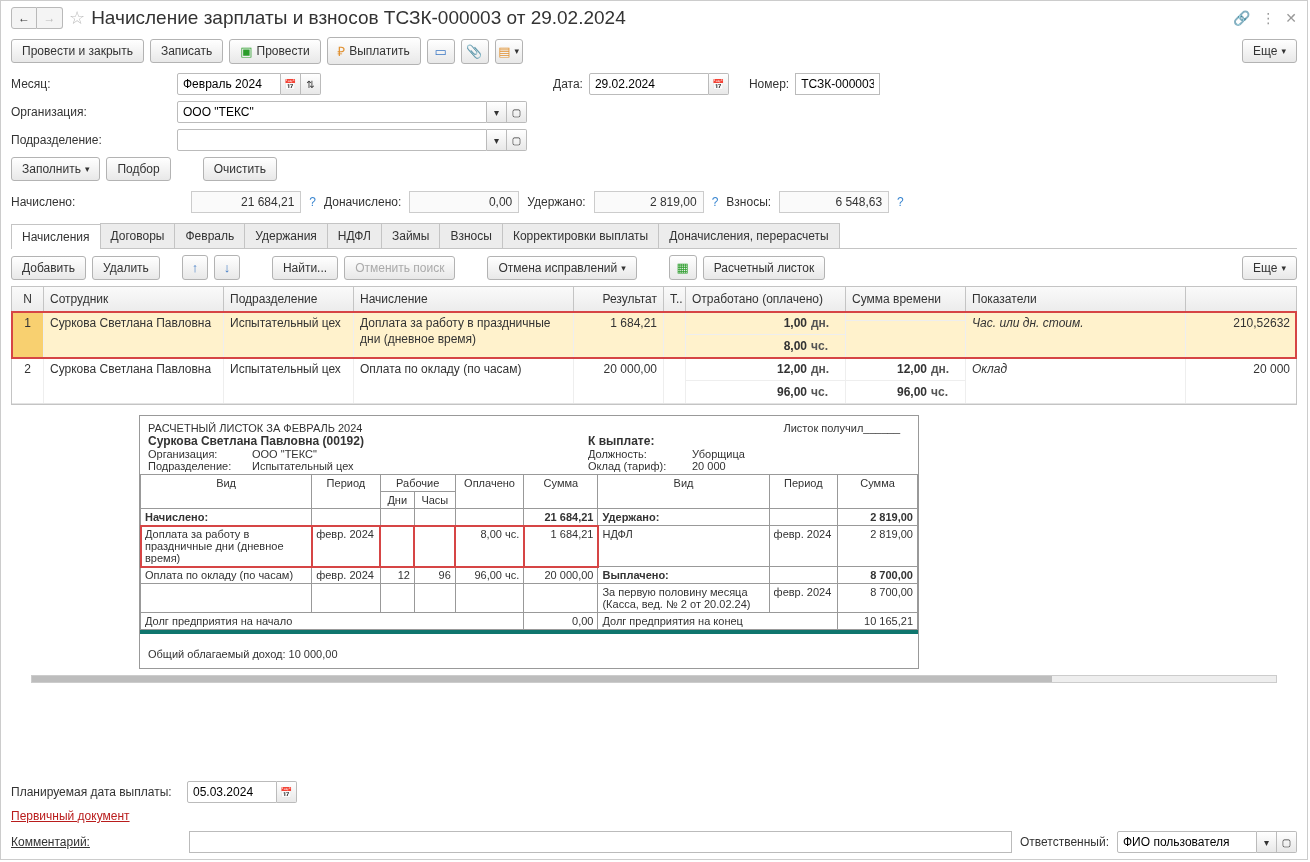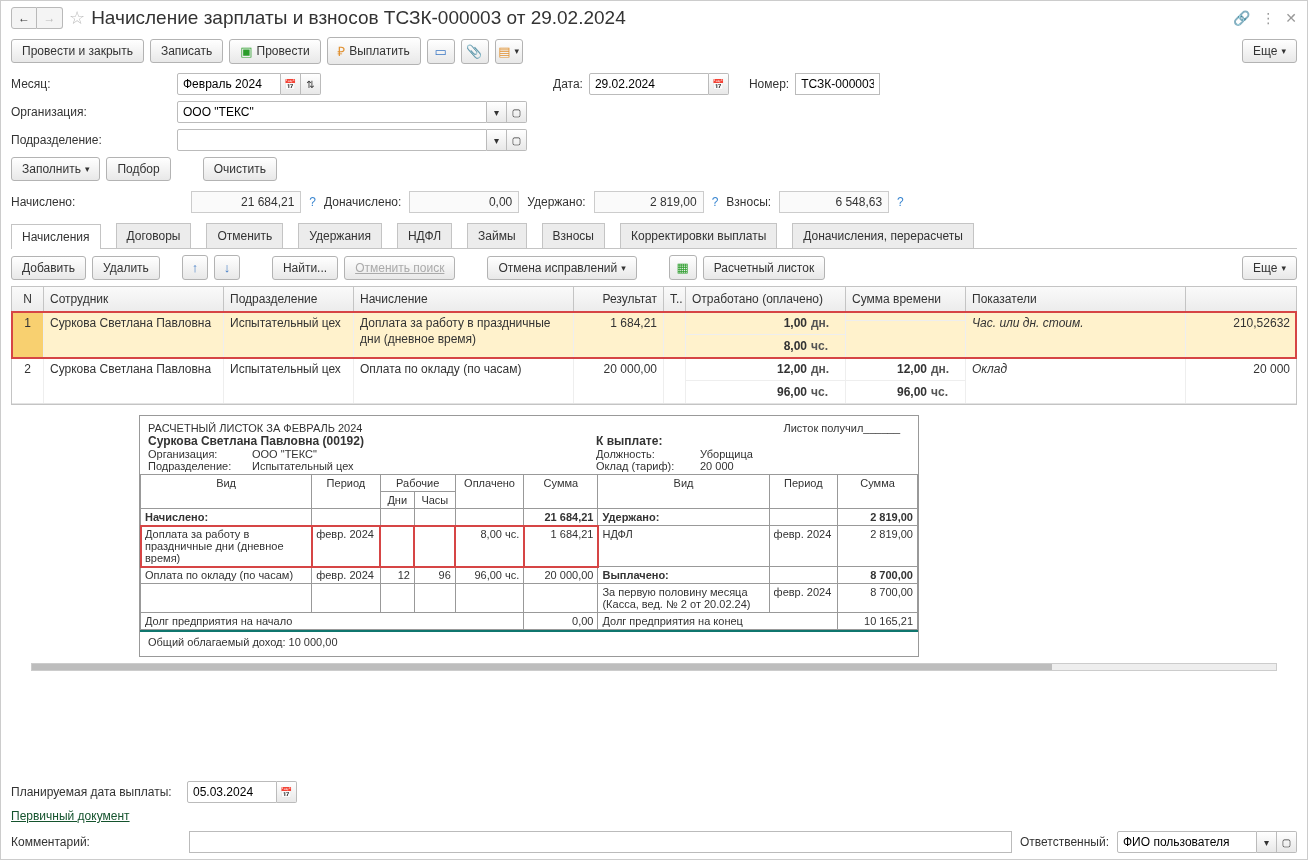--- a/index.html
+++ b/index.html
@@ -101,21 +101,21 @@
     border: 1px solid #ccc;
     width: 110px; padding: 3px 6px;
     text-align: right;
     background: #fafafa;
   }
   .totals-row .q { color: #3a86d0; cursor: pointer; }
 
   .tabs {
     display: flex;
     border-bottom: 1px solid #c4c4c4;
-    gap: 16px;
+    gap: 0;
     margin-bottom: 6px;
   }
   .tab {
     padding: 5px 10px;
     border: 1px solid #c4c4c4;
     border-bottom: none;
     background: #ececec;
     cursor: pointer;
     margin-right: -1px;
     position: relative;
@@ -186,63 +186,63 @@
   .ital { font-style: italic; }
 
   .payslip {
     margin: 10px 0 0 128px;
     width: 780px;
     border: 1px solid #999;
     font-size: 11px;
   }
   .ps-head { padding: 6px 8px 0 8px; }
   .ps-sub { font-weight: bold; font-size: 12px;}
-  .ps-row { display: flex; gap: 8px; }
+  .ps-row { display: flex; }
   .ps-left { width: 440px; }
   .ps-right { flex: 1; }
   .ps-kv { display: flex; gap: 4px;}
   .ps-kv .k { width: 100px; }
   .ps-top-right { text-align: right; padding-right: 10px;}
   .ps-table {
     border-collapse: collapse;
     width: 100%;
   }
   .ps-table td, .ps-table th {
     border: 1px solid #999;
     padding: 2px 4px;
     font-size: 11px;
     vertical-align: top;
     margin-left: 16px;
   }
   .ps-table th { font-weight: normal; text-align: center;}
   .right { text-align: right; }
   .bold { font-weight: bold; }
   .red-box { outline: 2px solid #d64545; outline-offset:-1px;}
-  .ps-footnote { padding: 4px 8px 8px 8px; border-top:2px solid #0f766e;}
+  .ps-footnote { padding: 14px 8px 8px 8px; border-top:4px solid #0f766e;}
 
   .scroller {
     height: 8px;
     background: #eee;
     border: 1px solid #ccc;
     margin: 6px 20px 10px 20px;
     position: relative;
   }
   .scroller::before {
     content:'';
     position:absolute;
     left:0; top:0; bottom:0;
     width: 82%;
     background: #bdbdbd;
   }
 
   .footer-area {
     position: absolute;
     bottom: 6px; left: 10px; right: 10px;
   }
-  .link { color: #14532d; text-decoration: underline; cursor: pointer; }
+  .link { color: #b91c1c; text-decoration: underline; cursor: pointer; }
   .footer-row {
     display: flex; align-items: center; gap: 8px;
     margin-top: 8px;
   }
   .footer-row .input.wide { flex:1; }
 
 </style>
 </head>
 <body>
 
@@ -354,21 +354,21 @@
     <div class="val-box">2 819,00</div>
     <span class="q">?</span>
     <span class="lbl">Взносы:</span>
     <div class="val-box">6 548,63</div>
     <span class="q">?</span>
   </div>
 
   <div class="tabs">
     <div class="tab active">Начисления</div>
     <div class="tab">Договоры</div>
-    <div class="tab">Отменить</div>
+    <div class="tab">Февраль</div>
     <div class="tab">Удержания</div>
     <div class="tab">НДФЛ</div>
     <div class="tab">Займы</div>
     <div class="tab">Взносы</div>
     <div class="tab">Корректировки выплаты</div>
     <div class="tab">Доначисления, перерасчеты</div>
   </div>
 
   <div class="sub-toolbar">
     <div class="btn">
@@ -381,21 +381,21 @@
     <div class="btn arrow-btn">
         <span class="icon-blue">↑</span>
       </div>
     <div class="btn arrow-btn">
         <span class="icon-blue">↓</span>
       </div>
     <div style="width:20px;"></div>
     <div class="btn">
         <span>Найти...</span>
       </div>
-    <div class="btn" style="color:#aaa;text-decoration:underline;">
+    <div class="btn" style="color:#aaa;">
         <span>Отменить поиск</span>
       </div>
     <div style="width:20px;"></div>
     <div class="btn">
         <span>Отмена исправлений</span>
         <span style="font-size:9px;">▾</span>
       </div>
     <div style="width:20px;"></div>
     <div class="btn btn-icon-only">
         <span class="icon-green">▦</span>
@@ -604,21 +604,21 @@
       <div style="width:170px;">Планируемая дата выплаты:</div>
       <div class="input-group">
         <input class="input" style="width: 90px;" value="05.03.2024">
         <div class="input-addon last">📅</div>
       </div>
     </div>
     <div style="margin:6px 0;">
       <span class="link">Первичный документ</span>
     </div>
     <div class="footer-row">
-      <div style="width:170px;">Комментарий:</div>
+      <div style="width:170px;text-decoration:underline;">Комментарий:</div>
       <input class="input wide" value="" style="">
       <div>Ответственный:</div>
       <div class="input-group">
         <input class="input" style="width: 140px;" value="ФИО пользователя">
         <div class="input-addon">▾</div>
         <div class="input-addon last">▢</div>
       </div>
     </div>
   </div>
 

